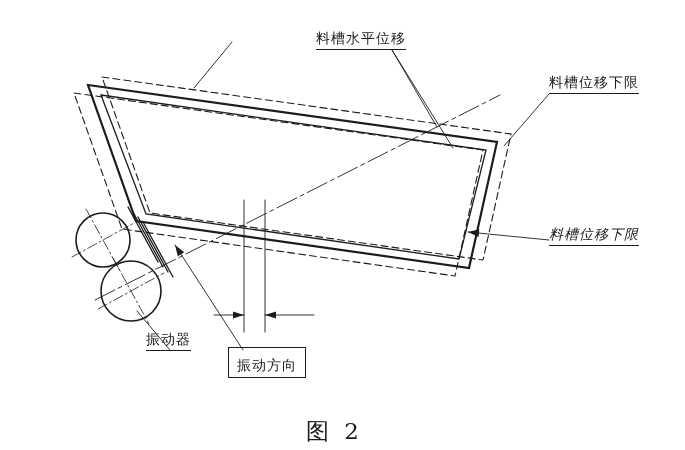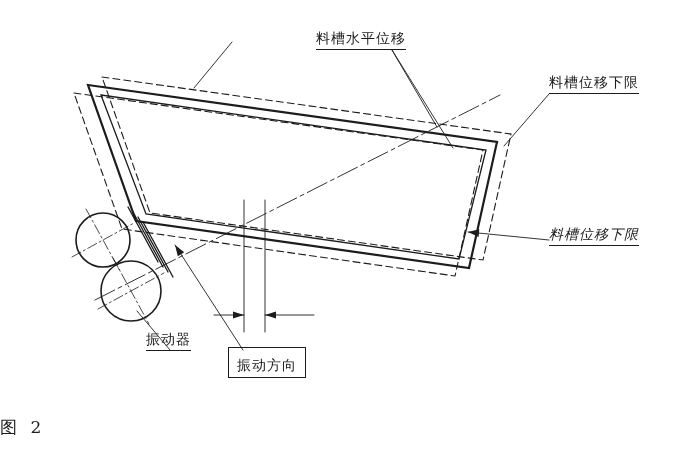--- a/index.html
+++ b/index.html
@@ -22,22 +22,22 @@
     white-space: nowrap;
     letter-spacing: 1px;
   }
   .lbl.boxed {
     border: 1px solid var(--line);
     padding: 10px 8px 4px 8px;
   }
   .caption {
     position: absolute;
     left: 0; right: 16px; top: 416px;
-    text-align: left;
-    font-size: 17px;
+    text-align: center;
+    font-size: 23px;
     letter-spacing: 4px;
     color: var(--line);
     font-family: "DejaVu Serif", "Liberation Serif", serif;
   }
 </style>
 </head>
 <body>
 
 <div class="stage">
 

